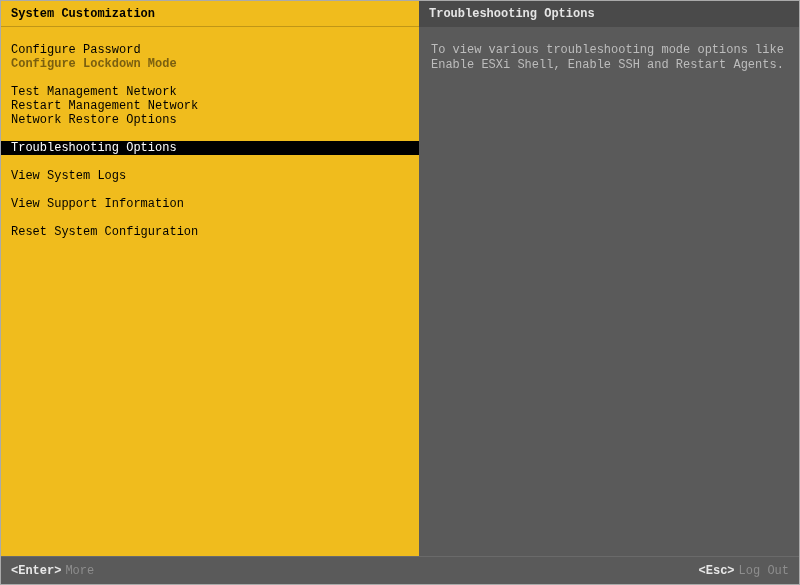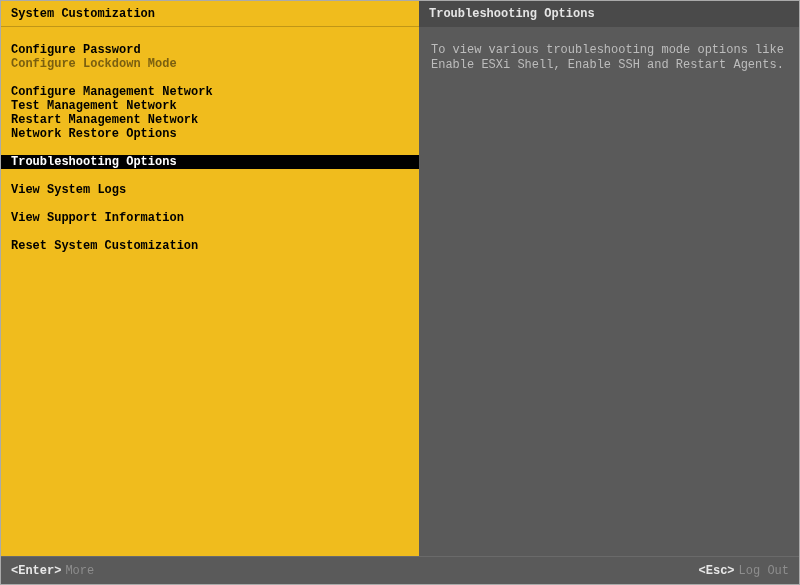--- a/index.html
+++ b/index.html
@@ -55,21 +55,21 @@
       padding: 16px 12px;
     }
     .menu-group {
       margin-bottom: 14px;
     }
     .menu-item {
       padding: 0 10px;
       height: 14px;
       line-height: 14px;
       color: #000;
-      font-weight: bold;
+      font-weight: normal;
       cursor: default;
       white-space: nowrap;
     }
     .menu-item.dim {
       color: #7a5f10;
       font-weight: bold;
     }
     .menu-item.selected {
       background: #000;
       color: #fff;
@@ -110,40 +110,39 @@
   <div class="left-panel">
     <div class="panel-header">System Customization</div>
     <div class="panel-body">
 
       <div class="menu-group">
         <div class="menu-item">Configure Password</div>
         <div class="menu-item dim">Configure Lockdown Mode</div>
       </div>
 
       <div class="menu-group">
-        <div class="menu-item">Configure Management Network</div>
         <div class="menu-item">Test Management Network</div>
         <div class="menu-item">Restart Management Network</div>
         <div class="menu-item">Network Restore Options</div>
       </div>
 
       <div class="menu-group">
         <div class="menu-item selected">Troubleshooting Options</div>
       </div>
 
       <div class="menu-group">
         <div class="menu-item">View System Logs</div>
       </div>
 
       <div class="menu-group">
         <div class="menu-item">View Support Information</div>
       </div>
 
       <div class="menu-group">
-        <div class="menu-item">Reset System Customization</div>
+        <div class="menu-item">Reset System Configuration</div>
       </div>
 
     </div>
   </div>
 
   <div class="right-panel">
     <div class="panel-header">Troubleshooting Options</div>
     <div class="panel-body">
       <div class="right-text">To view various troubleshooting mode options like Enable ESXi Shell, Enable SSH and Restart Agents.</div>
     </div>

